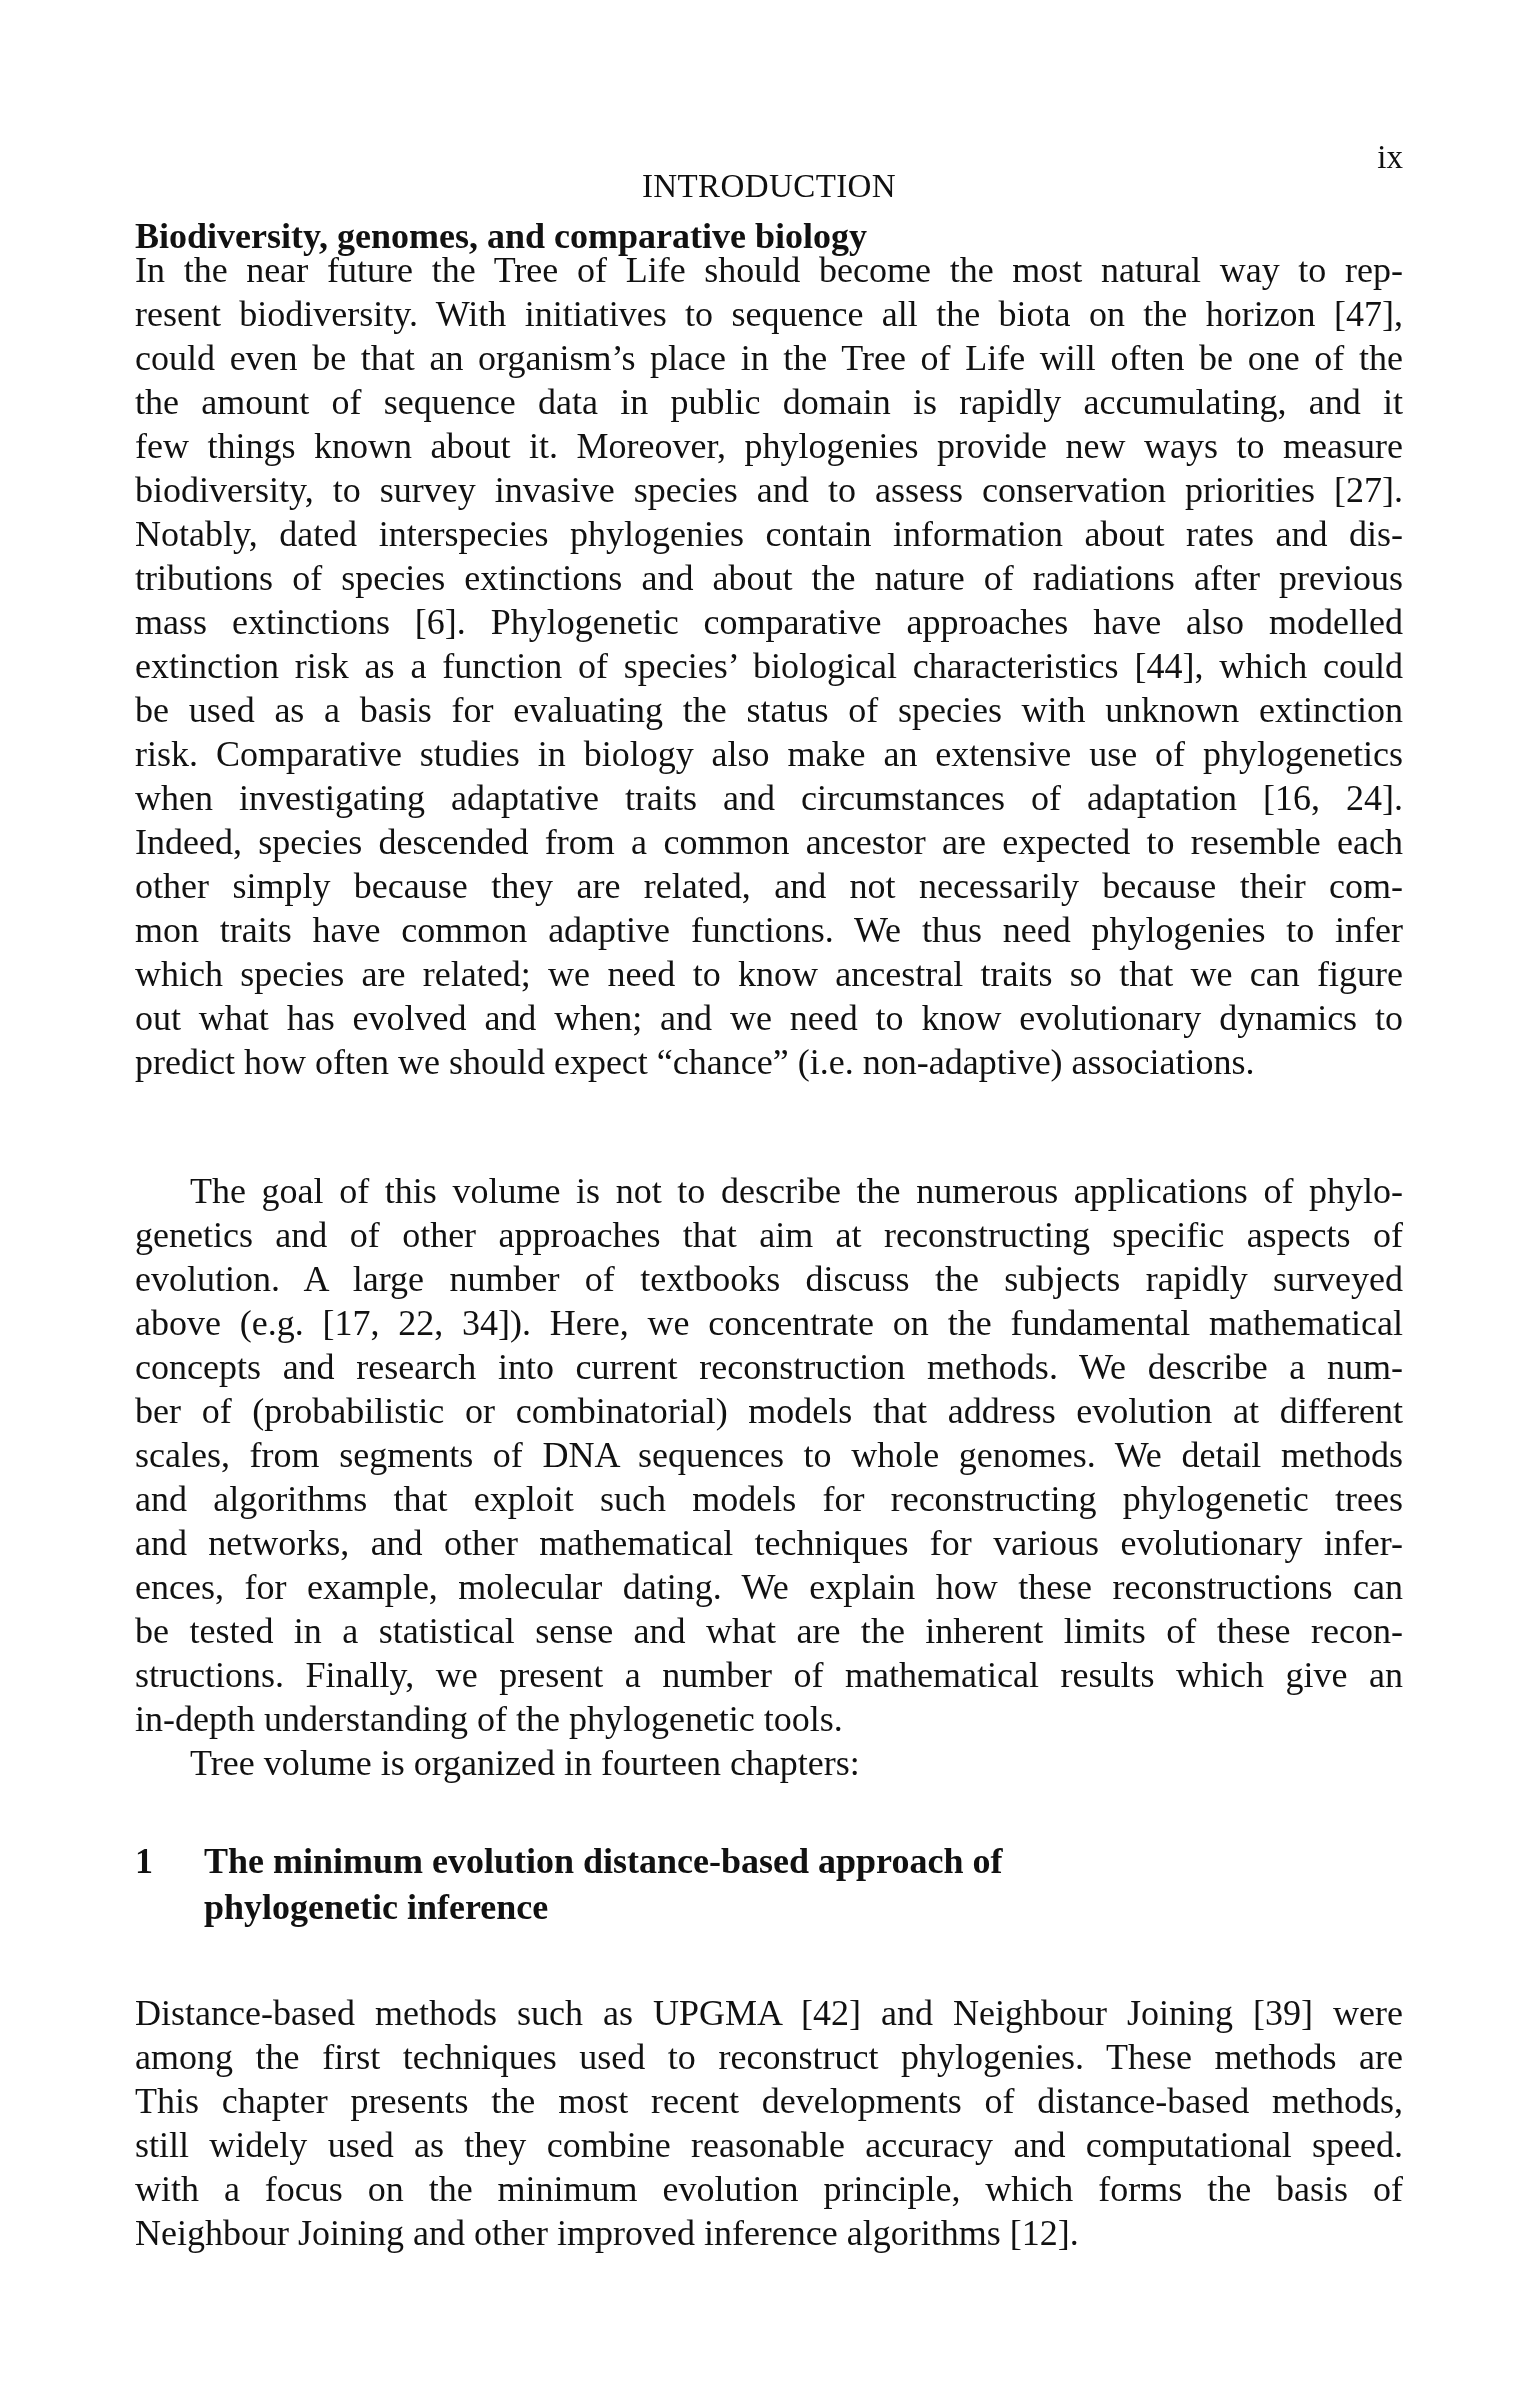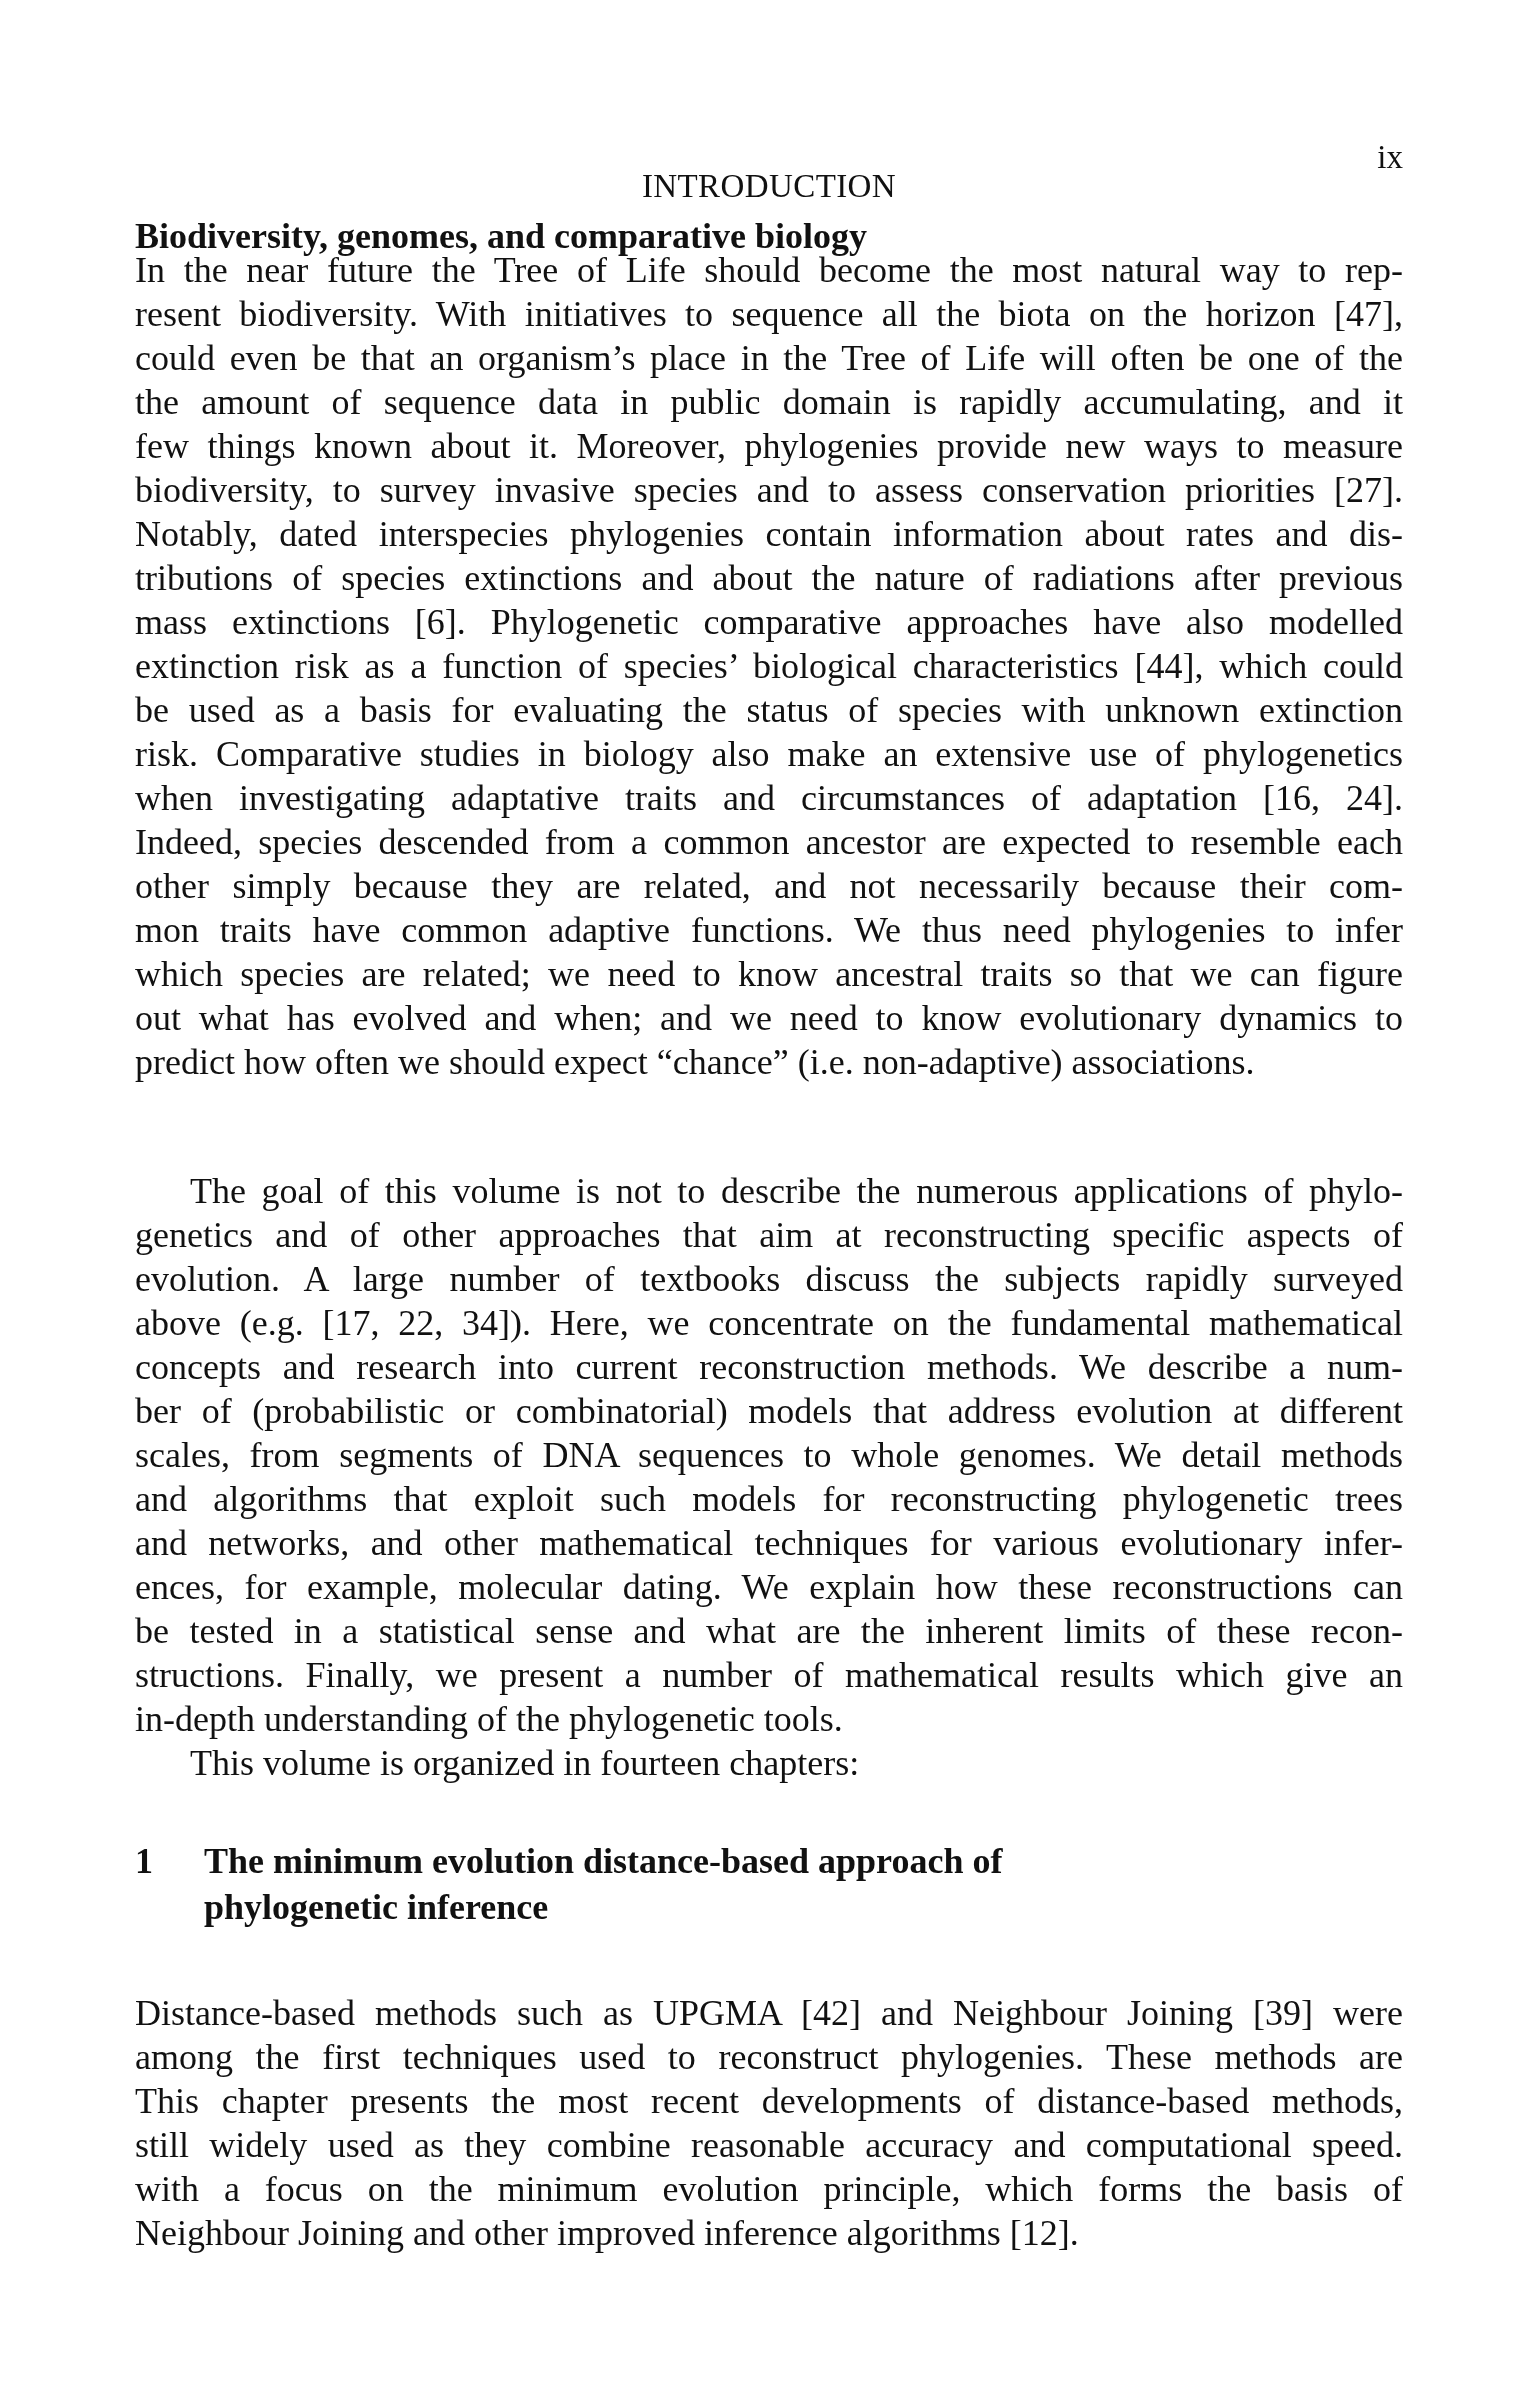--- a/index.html
+++ b/index.html
@@ -60,21 +60,21 @@
     <span class="line">above (e.g. [17, 22, 34]). Here, we concentrate on the fundamental mathematical</span>
     <span class="line">concepts and research into current reconstruction methods. We describe a num-</span>
     <span class="line">ber of (probabilistic or combinatorial) models that address evolution at different</span>
     <span class="line">scales, from segments of DNA sequences to whole genomes. We detail methods</span>
     <span class="line">and algorithms that exploit such models for reconstructing phylogenetic trees</span>
     <span class="line">and networks, and other mathematical techniques for various evolutionary infer-</span>
     <span class="line">ences, for example, molecular dating. We explain how these reconstructions can</span>
     <span class="line">be tested in a statistical sense and what are the inherent limits of these recon-</span>
     <span class="line">structions. Finally, we present a number of mathematical results which give an</span>
     <span class="line last">in-depth understanding of the phylogenetic tools.</span>
-    <span class="line last indent">This volume is organized in fourteen chapters:</span>
+    <span class="line last indent">Tree volume is organized in fourteen chapters:</span>
   </div>
 
   <div class="chap" style="top:1838px;">
     <span class="num">1</span>
     <span class="ttl">The minimum evolution distance-based approach of</span>
     <span class="ttl">phylogenetic inference</span>
   </div>
 
   <div class="block" style="top:1943px;margin-top:48px;">
     <span class="line">Distance-based methods such as UPGMA [42] and Neighbour Joining [39] were</span>

